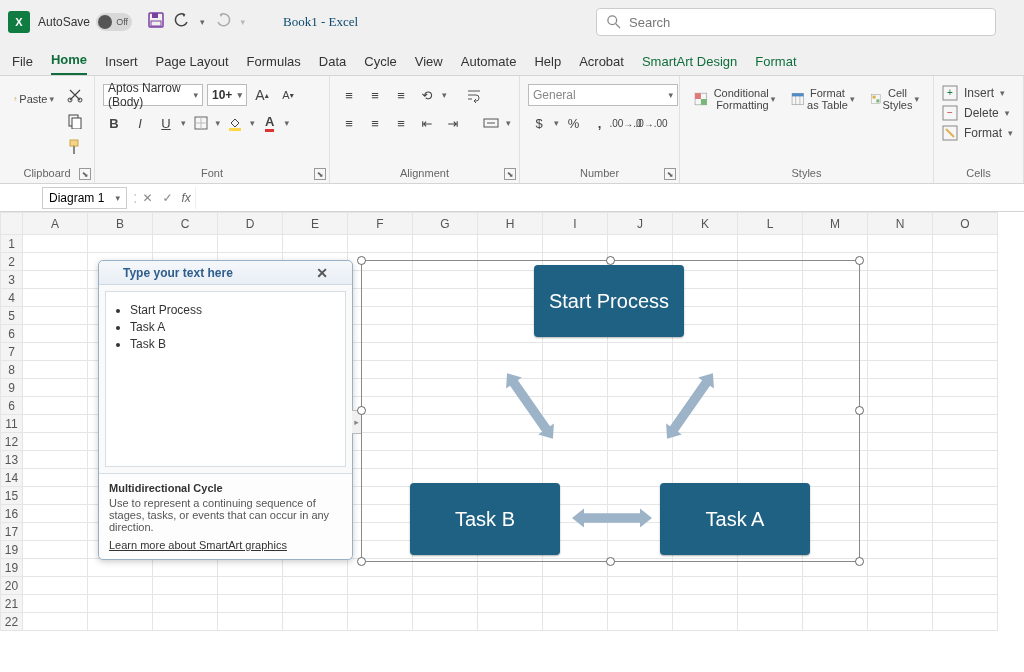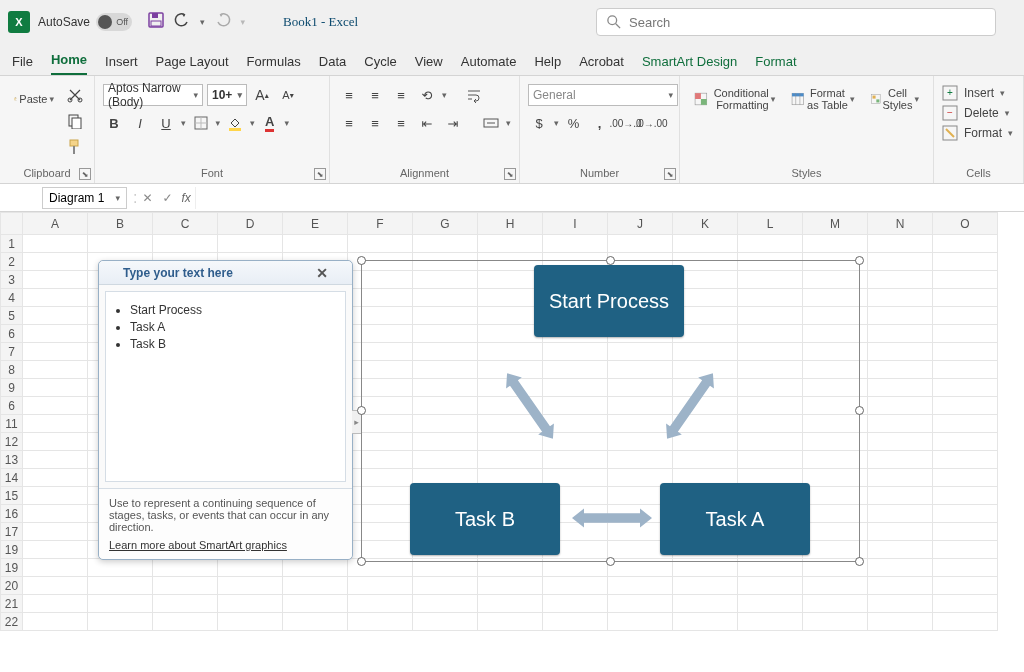--- a/index.html
+++ b/index.html
@@ -781,20 +781,21 @@
     <div class="tp-header">
       <span>Type your text here</span>
       <span class="tp-close">✕</span>
     </div>
     <ul class="tp-list" id="tplist">
         <li>Start Process</li>
         <li>Task A</li>
         <li>Task B</li>
       </ul>
     <div class="tp-desc">
+      <div class="title">Multidirectional Cycle</div>
       <div>Use to represent a continuing sequence of stages, tasks, or events that can occur in any direction.</div>
       <a class="link">Learn more about SmartArt graphics</a>
     </div>
     <div class="tp-handle">▸</div>
   </div>
 
   <div class="shape-sel">
     <div class="sel-handle sh-tl"></div>
     <div class="sel-handle sh-tc"></div>
     <div class="sel-handle sh-tr"></div>

